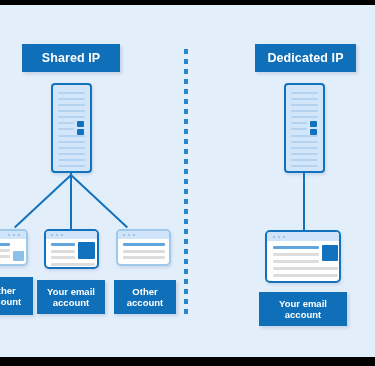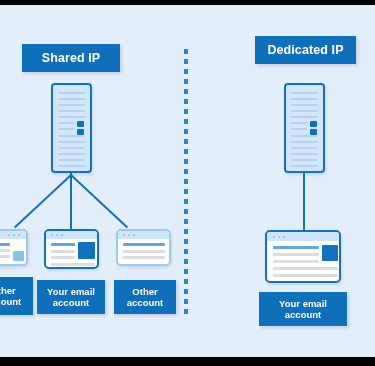--- a/index.html
+++ b/index.html
@@ -172,21 +172,21 @@
       <div class="tl" style="left:5px;top:17px;width:42px;"></div>
     </div>
   </div>
   <div class="chip acct" style="left:114px;top:275px;width:62px;height:34px;flex-direction:column;">
     <span>Other</span>
     <span>account</span>
   </div>
 
   <div class="divider" style="left:184px;top:44px;height:270px;"></div>
 
-  <div class="chip title" style="left:255px;top:31px;width:101px;height:28px;">
+  <div class="chip title" style="left:255px;top:39px;width:101px;height:28px;">
     <span>Dedicated IP</span>
   </div>
 
   <div class="server" style="left:284px;top:78px;width:41px;height:90px;">
     <div class="rows">
       <div class="ln" style="top:2px;"></div>
       <div class="ln" style="top:8px;"></div>
       <div class="ln" style="top:14px;"></div>
       <div class="ln" style="top:20px;"></div>
       <div class="ln" style="top:26px;"></div>

